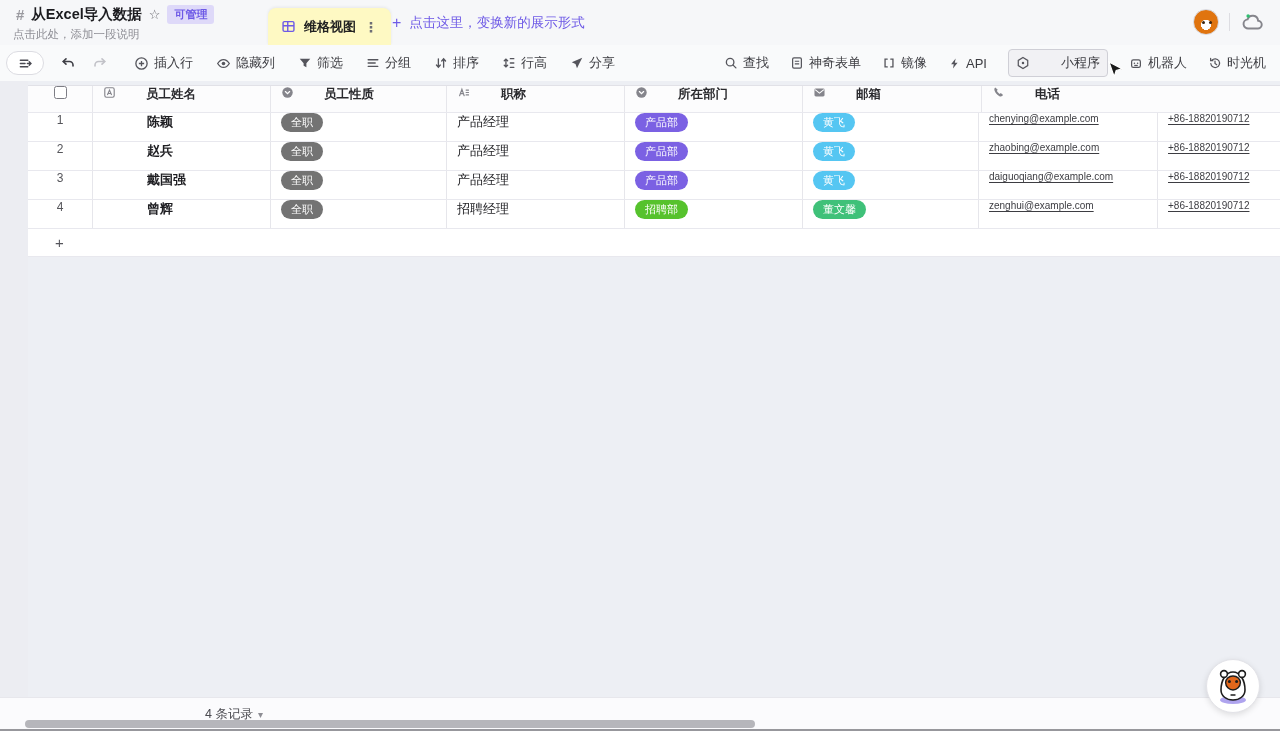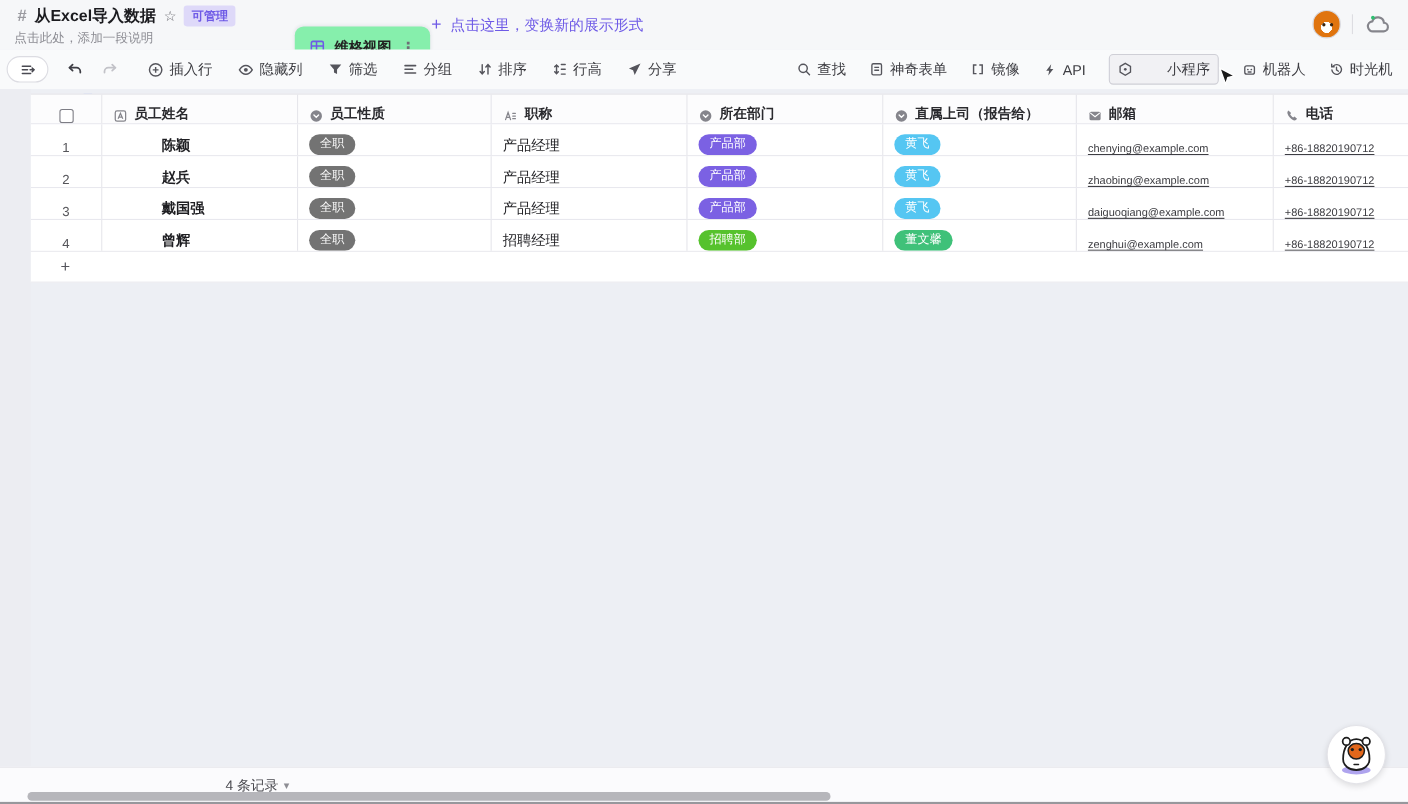--- a/index.html
+++ b/index.html
@@ -9,21 +9,21 @@
 
   
   .topbar { position:absolute; left:0; top:0; width:1280px; height:45px; background:#f6f7f9; }
   .title-row { position:absolute; left:16px; top:5px; display:flex; align-items:center; gap:7px; }
   .hash { color:#9a9aa0; font-size:15px; font-weight:700; }
   .doc-title { font-size:14.5px; font-weight:700; color:#1b1b1f; }
   .fav-star { font-size:13px; color:#6b6b72; }
   .perm-badge { background:#ded9f9; color:#6e5ae6; font-size:11px; padding:2px 7px; border-radius:3px; font-weight:600; }
   .subtitle { position:absolute; left:13px; top:27px; font-size:11.5px; color:#8d8d94; }
 
-  .view-tab { position:absolute; left:268px; top:24px; height:37px; background:#86efac; border-radius:8px 8px 0 0;
+  .view-tab { position:absolute; left:268px; top:8px; height:37px; background:#fef9c3; border-radius:8px 8px 0 0;
               display:flex; align-items:center; gap:8px; padding:0 13px; box-shadow:0 -1px 3px rgba(30,30,60,.07); }
   .view-tab .tab-label { font-size:13px; font-weight:700; color:#222; }
   .kebab { color:#6e6e76; font-size:14px; font-weight:700; letter-spacing:0; line-height:1; cursor:pointer; }
   .add-view { position:absolute; left:392px; top:14px; display:flex; align-items:center; gap:8px; color:#6e5ae6; font-size:13.5px; }
   .add-view .plus-glyph { font-size:16px; font-weight:400; }
 
   .top-right { position:absolute; right:14px; top:9px; display:flex; align-items:center; gap:10px; }
   .avatar { width:26px; height:26px; border-radius:50%; background:radial-gradient(circle at 50% 62%, #fff 0 26%, #e0740f 27% 100%); border:1px solid #d8d8de; position:relative; }
   .avatar:after { content:""; position:absolute; left:8px; top:11px; width:3px; height:3px; border-radius:50%; background:#3a2410; box-shadow:7px 0 0 #3a2410; }
   .tr-divider { width:1px; height:18px; background:#dddde2; }
@@ -38,21 +38,21 @@
   .tb-left { display:flex; gap:23px; margin-left:26px; }
   .tb-right { display:flex; gap:21px; margin-left:auto; margin-right:14px; align-items:center; }
   .tb-hover { border:1px solid #cfcfd6; background:#f1f1f4; border-radius:4px; padding:4px 7px; position:relative;gap:31px; }
 
   
   .gutter { position:absolute; left:0; top:81px; width:28px; height:616px; background:#ecedf2; }
   .table { position:absolute; left:28px; top:85px; width:1252px; }
   .tr { display:flex; background:#fff; border-bottom:1px solid #e8e8ee; }
   .thead { height:28px; background:#fcfcfd; border-top:1px solid #e1e1e7; }
   .trow  { height:29px; }
-  .cell { display:flex; align-items:flex-end; padding:0 10px; border-right:1px solid #e6e6eb; height:100%; overflow:hidden; }
+  .cell { display:flex; align-items:flex-start; padding:0 10px; border-right:1px solid #e6e6eb; height:100%; overflow:hidden;gap:24px; }
   .c0 { width:65px; justify-content:center; padding:0; }
   .c1 { width:178px; } .c2 { width:176px; } .c3 { width:178px; }
   .c4 { width:178px; } .c5 { width:176px; } .c6 { width:179px; }
   .c7 { width:122px; border-right:none; }
   .th-label { font-size:12.5px; font-weight:700; color:#2a2a2e; margin-left:6px; white-space:nowrap; }
   .row-num { font-size:12px; color:#55555a; }
   .cell-text { font-size:13px; color:#1e1e22; }
   .name { font-weight:700;padding-left:44px; }
   .checkbox { width:13px; height:13px; border:1.6px solid #7d7d85; border-radius:2.5px; background:#fff; }
   .tag { font-size:11px; color:#fff; padding:3px 10px; border-radius:11px; white-space:nowrap; line-height:1.2; }
@@ -318,29 +318,20 @@
       </div>
       <div class="cell c4">
         <span>
             <svg width="13" height="13" viewBox="0 0 16 16">
               <circle cx="8" cy="8" r="6.4" fill="#85858c"></circle>
               <path d="m5.4 6.8 2.6 2.6 2.6-2.6" stroke="#fff" stroke-width="1.5" fill="none" stroke-linecap="round"></path>
             </svg>
           </span>
         <span class="th-label">所在部门</span>
       </div>
-      <div class="cell c5">
-        <span>
-            <svg width="13" height="13" viewBox="0 0 16 16">
-              <circle cx="8" cy="8" r="6.4" fill="#85858c"></circle>
-              <path d="m5.4 6.8 2.6 2.6 2.6-2.6" stroke="#fff" stroke-width="1.5" fill="none" stroke-linecap="round"></path>
-            </svg>
-          </span>
-        <span class="th-label">直属上司（报告给）</span>
-      </div>
       <div class="cell c6">
         <span>
             <svg width="13" height="13" viewBox="0 0 16 16">
               <rect x="1.8" y="3.2" width="12.4" height="9.6" rx="1.8" fill="#85858c"></rect>
               <path d="m2.6 4.4 5.4 4.4 5.4-4.4" stroke="#fff" stroke-width="1.3" fill="none"></path>
             </svg>
           </span>
         <span class="th-label">邮箱</span>
       </div>
       <div class="cell c7">

